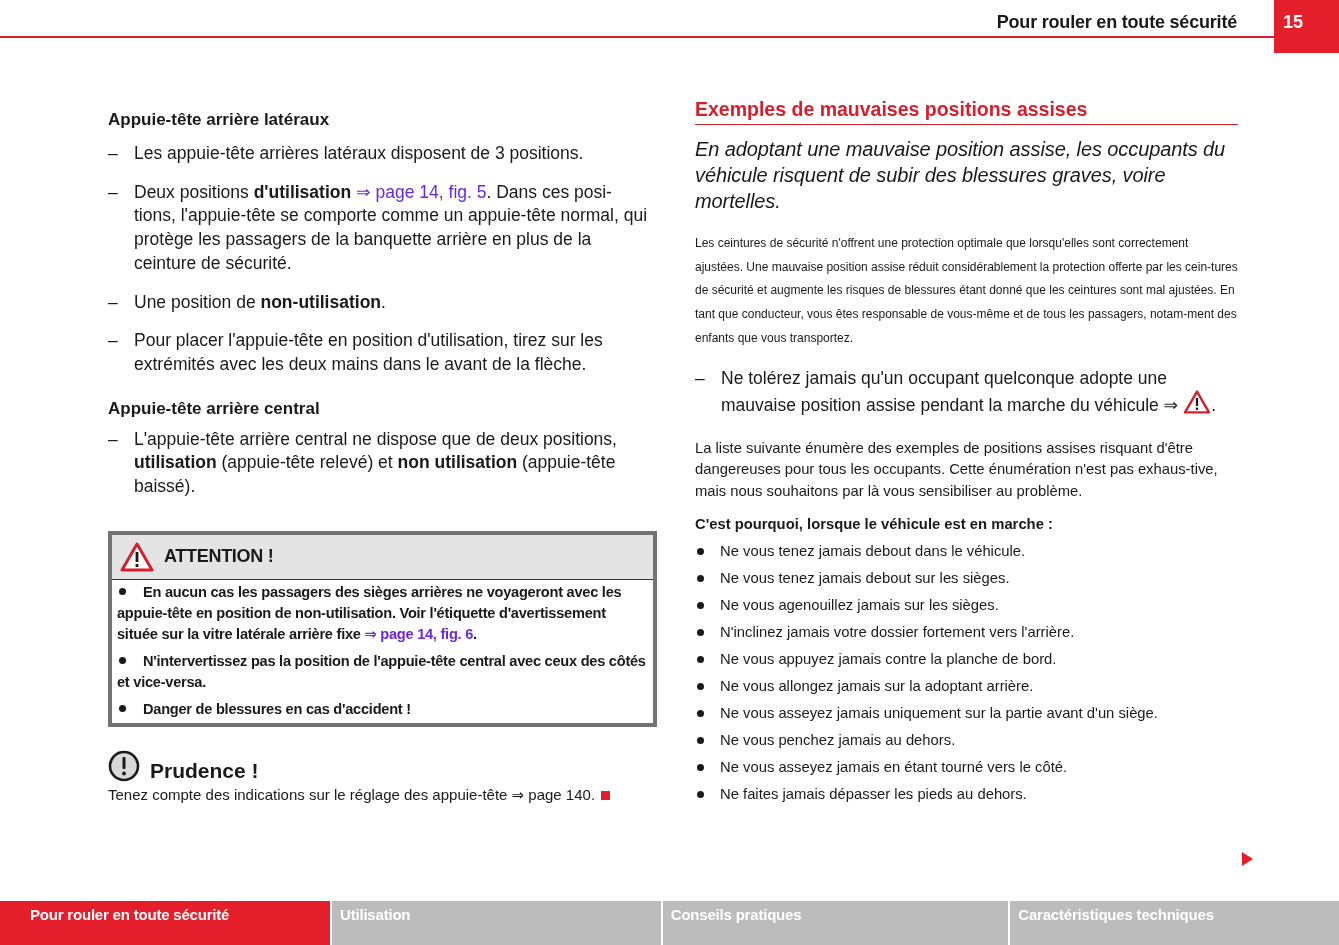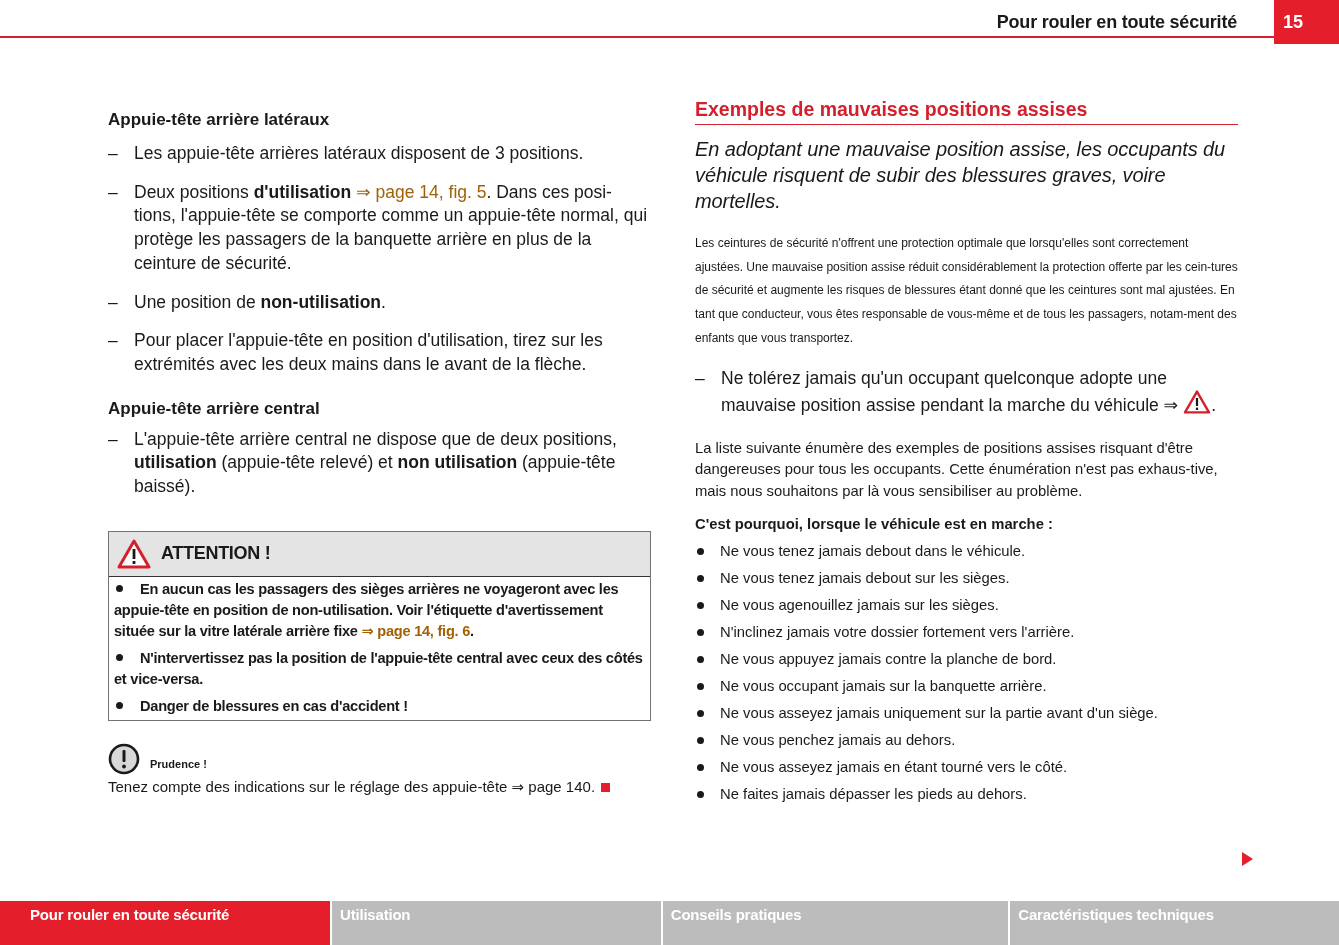--- a/index.html
+++ b/index.html
@@ -3,43 +3,43 @@
 <meta charset="utf-8">
 <style>
   html, body { margin: 0; padding: 0; }
   body {
     width: 1339px; height: 945px; position: relative; overflow: hidden;
     background: #ffffff; color: #1a1a1a;
     font-family: "Liberation Sans", "DejaVu Sans", sans-serif;
   }
   .hdr-line { position: absolute; left: 0; top: 36px; width: 1274px; height: 2px; background: #d4202c; }
   .hdr-title { position: absolute; right: 102px; top: 12px; font-size: 18px; font-weight: bold; color: #1a1a1a; letter-spacing: -0.2px; }
-  .hdr-page { position: absolute; left: 1274px; top: 0; width: 65px; height: 44px; background: #e41e2a; color: #fff; font-weight: bold; font-size: 18px; box-sizing: border-box; padding: 12px 0 0 9px; }
+  .hdr-page { position: absolute; left: 1274px; top: 0; width: 65px; height: 53px; background: #e41e2a; color: #fff; font-weight: bold; font-size: 18px; box-sizing: border-box; padding: 12px 0 0 9px; }
 
   .col-left { position: absolute; left: 108px; top: 108px; width: 543px; }
   .col-right { position: absolute; left: 695px; top: 96px; width: 543px; }
 
   .h-sub { font-weight: bold; font-size: 17px; margin: 0 0 10px 0; line-height: 24px; }
   .dash-list { list-style: none; margin: 0; padding: 0; }
   .dash-item { position: relative; padding-left: 26px; font-size: 17.5px; line-height: 23.7px; margin-bottom: 15px; }
   .dash-item::before { content: "–"; position: absolute; left: 0; top: 0; }
-  .red { color: #a16207; }
+  .red { color: #6d28d9; }
   b { font-weight: bold; }
 
-  .attn-box { border: 1px solid #737373; margin-top: 32px; width: 541px; }
+  .attn-box { border: 4px solid #737373; margin-top: 32px; width: 541px; }
   .attn-head { background: #e4e4e4; height: 44px; border-bottom: 1px solid #333; display: flex; align-items: center; padding-left: 8px; }
   .attn-title { font-weight: bold; font-size: 18px; margin-left: 10px; letter-spacing: -0.3px; }
   .attn-body { padding: 2px 6px 3px 5px; }
   .attn-item { font-weight: bold; font-size: 14.6px; line-height: 21px; margin-bottom: 6px; letter-spacing: -0.25px; }
   .attn-item:last-child { margin-bottom: 0; }
   .bullet { display: inline-block; width: 7px; height: 7px; border-radius: 50%; background: #1a1a1a; margin-right: 17px; vertical-align: 2px; margin-left: 2px; }
 
   .prud { margin-top: 22px; }
   .prud-head { display: flex; align-items: center; }
-  .prud-title { font-weight: bold; font-size: 11px; margin-left: 10px; margin-top: 10px; }
+  .prud-title { font-weight: bold; font-size: 21px; margin-left: 10px; margin-top: 10px; }
   .prud-text { font-size: 15px; line-height: 20px; margin-top: 2px; }
   .end-square { display: inline-block; width: 9px; height: 9px; background: #e41e2a; margin-left: 6px; vertical-align: 0; }
 
   .sec-title { color: #d4202c; font-weight: bold; font-size: 19.5px; border-bottom: 1px solid #d4202c; padding-bottom: 2px; margin: 0; line-height: 26px; }
   .intro { font-style: italic; font-size: 20px; line-height: 26px; margin-top: 11px; letter-spacing: -0.1px; }
   .para { font-size: 12px; line-height: 23.7px; margin-top: 18px; }
   .para-small { font-size: 14.8px; line-height: 21.5px; margin-top: 20px; }
   .small-bold { font-weight: bold; font-size: 14.8px; margin-top: 12px; line-height: 20px; }
   .bul-list { list-style: none; margin: 4px 0 0 0; padding: 0; }
   .bul-item { font-size: 14.8px; line-height: 27px; position: relative; padding-left: 25px; }
@@ -115,21 +115,21 @@
         </svg>.</li>
   </ul>
   <div class="para-small">La liste suivante énumère des exemples de positions assises risquant d'être dangereuses pour tous les occupants. Cette énumération n'est pas exhaus-tive, mais nous souhaitons par là vous sensibiliser au problème.</div>
   <div class="small-bold">C'est pourquoi, lorsque le véhicule est en marche :</div>
   <ul class="bul-list">
     <li class="bul-item">Ne vous tenez jamais debout dans le véhicule.</li>
     <li class="bul-item">Ne vous tenez jamais debout sur les sièges.</li>
     <li class="bul-item">Ne vous agenouillez jamais sur les sièges.</li>
     <li class="bul-item">N'inclinez jamais votre dossier fortement vers l'arrière.</li>
     <li class="bul-item">Ne vous appuyez jamais contre la planche de bord.</li>
-    <li class="bul-item">Ne vous occupant jamais sur la banquette arrière.</li>
+    <li class="bul-item">Ne vous allongez jamais sur la adoptant arrière.</li>
     <li class="bul-item">Ne vous asseyez jamais uniquement sur la partie avant d'un siège.</li>
     <li class="bul-item">Ne vous penchez jamais au dehors.</li>
     <li class="bul-item">Ne vous asseyez jamais en étant tourné vers le côté.</li>
     <li class="bul-item">Ne faites jamais dépasser les pieds au dehors.</li>
   </ul>
 </div>
 
 <div class="next-arrow"></div>
 
 <div class="footer">

